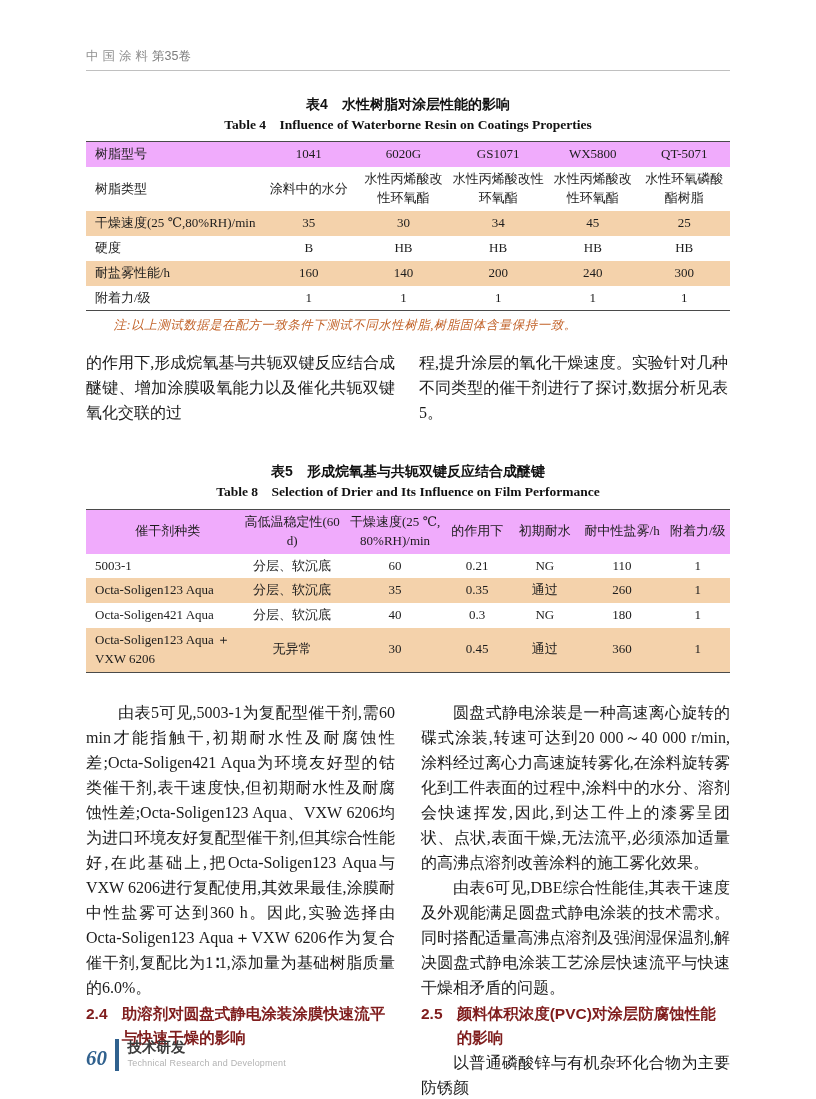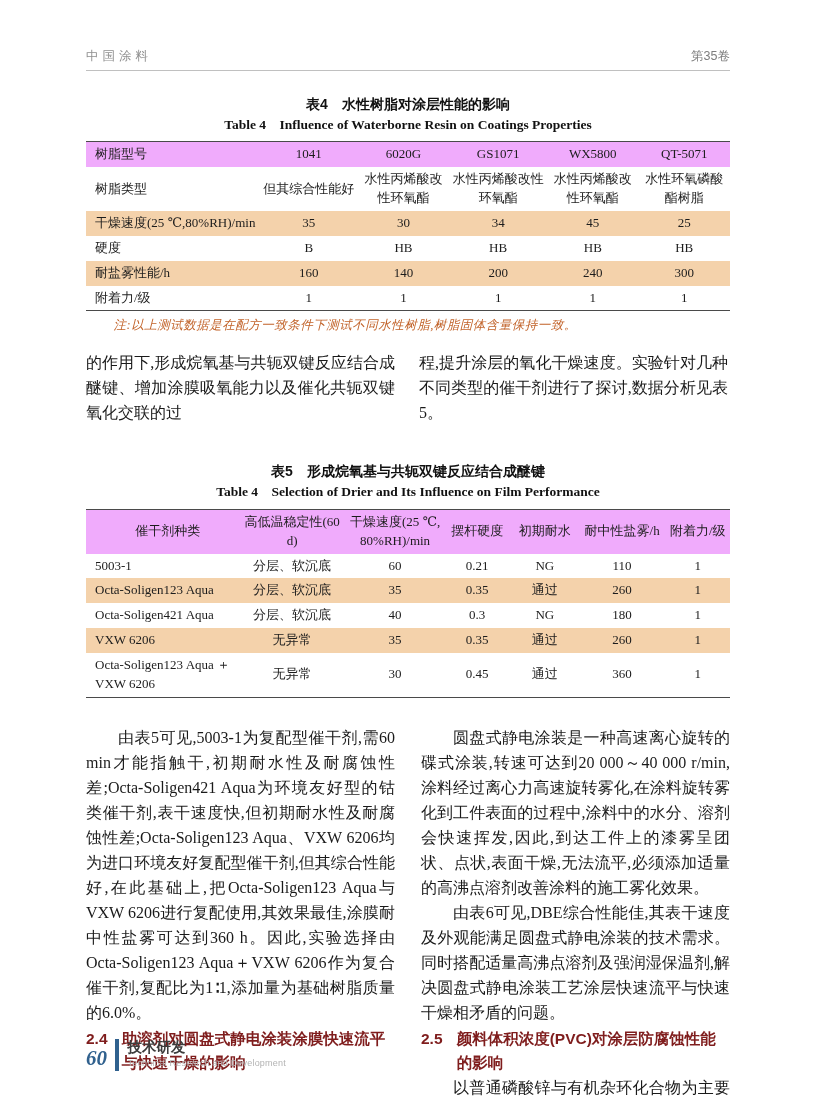--- a/index.html
+++ b/index.html
@@ -6,21 +6,21 @@
   html,body { background:#ffffff; }
   body {
     width:816px; height:1099px; margin:0 auto; position:relative;
     font-family:"Liberation Serif","DejaVu Serif",serif;
     color:#1c1c1c; overflow:hidden;
   }
   .page { padding:48px 86px 0 86px; }
 
   
   .running-head {
-    display:flex; justify-content:space-between; align-items:flex-end;
+    display:flex; justify-content:flex-start; align-items:flex-end;
     border-bottom:1px solid #c0c0c0; padding-bottom:5px;
     font-family:"Liberation Sans","DejaVu Sans",sans-serif;
   }
   .journal-name { font-size:12.5px; color:#8f8f8f; letter-spacing:4px; }
   .volume-label { font-size:12.5px; color:#7d7d7d; }
 
   
   .tbl-titles { text-align:center; }
   .tbl-title-zh {
     font-family:"Liberation Sans","DejaVu Sans",sans-serif;
@@ -123,21 +123,21 @@
           <th>1041</th>
           <th>6020G</th>
           <th>GS1071</th>
           <th>WX5800</th>
           <th>QT-5071</th>
         </tr>
       </thead>
     <tbody>
         <tr>
           <td>树脂类型</td>
-          <td>但其综合性能好</td>
+          <td>涂料中的水分</td>
           <td>水性丙烯酸改性环氧酯</td>
           <td>水性丙烯酸改性环氧酯</td>
           <td>水性丙烯酸改性环氧酯</td>
           <td>水性环氧磷酸酯树脂</td>
         </tr>
         <tr>
           <td>干燥速度(25 ℃,80%RH)/min</td>
           <td>35</td>
           <td>30</td>
           <td>34</td>
@@ -176,38 +176,38 @@
     <div class="col">
       <p class="body-par">的作用下,形成烷氧基与共轭双键反应结合成醚键、增加涂膜吸氧能力以及催化共轭双键氧化交联的过</p>
     </div>
     <div class="col">
       <p class="body-par">程,提升涂层的氧化干燥速度。实验针对几种不同类型的催干剂进行了探讨,数据分析见表5。</p>
     </div>
   </div>
 
   <div class="tbl-titles mt-t5titles">
     <div class="tbl-title-zh">表5　形成烷氧基与共轭双键反应结合成醚键</div>
-    <div class="tbl-title-en">Table 4 Selection of Drier and Its Influence on Film Performance</div>
+    <div class="tbl-title-en">Table 8 Selection of Drier and Its Influence on Film Performance</div>
   </div>
   <table class="paper-table t5">
     <colgroup>
       <col style="width:23.5%">
         <col style="width:17%">
         <col style="width:15%">
       <col style="width:10.5%">
         <col style="width:10.5%">
         <col style="width:13.5%">
         <col style="width:10%">
     </colgroup>
     <thead>
         <tr>
           <th>催干剂种类</th>
           <th>高低温稳定性(60 d)</th>
           <th>干燥速度(25 ℃, 80%RH)/min</th>
-          <th>摆杆硬度</th>
+          <th>的作用下</th>
           <th>初期耐水</th>
           <th>耐中性盐雾/h</th>
           <th>附着力/级</th>
         </tr>
       </thead>
     <tbody>
         <tr>
           <td>5003-1</td>
           <td>分层、软沉底</td>
           <td>60</td>
@@ -225,29 +225,20 @@
           <td>260</td>
           <td>1</td>
         </tr>
         <tr>
           <td>Octa-Soligen421 Aqua</td>
           <td>分层、软沉底</td>
           <td>40</td>
           <td>0.3</td>
           <td>NG</td>
           <td>180</td>
-          <td>1</td>
-        </tr>
-        <tr>
-          <td>VXW 6206</td>
-          <td>无异常</td>
-          <td>35</td>
-          <td>0.35</td>
-          <td>通过</td>
-          <td>260</td>
           <td>1</td>
         </tr>
         <tr>
           <td>Octa-Soligen123 Aqua ＋VXW 6206</td>
           <td>无异常</td>
           <td>30</td>
           <td>0.45</td>
           <td>通过</td>
           <td>360</td>
           <td>1</td>

